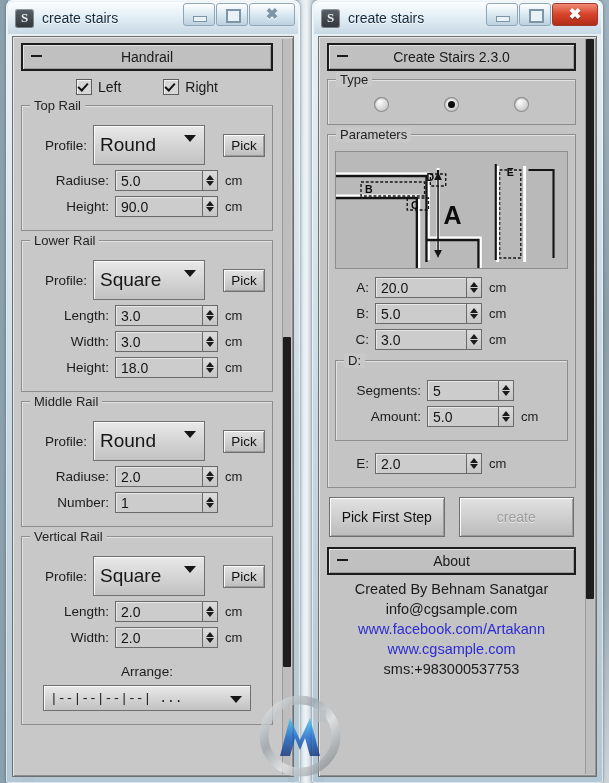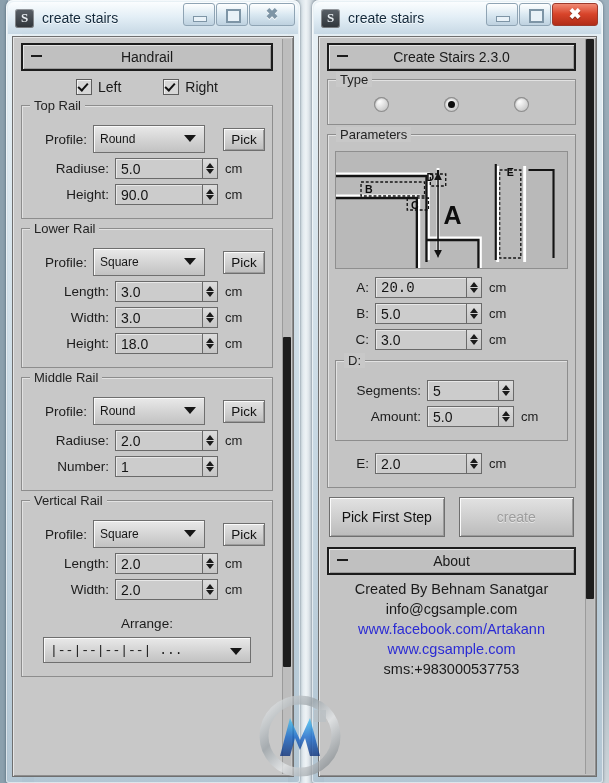--- a/index.html
+++ b/index.html
@@ -60,24 +60,24 @@
     box-shadow:inset 1px 1px 0 #e3e3e3, inset -1px -1px 0 #9a9a9a;margin-bottom:8px;position:relative;}
   .rollout .minus{position:absolute;left:8px;top:10px;width:11px;height:2px;background:#1c1c1c;}
   .rollout .rtxt{flex:1;text-align:center;font-size:14px;color:#1a1a1a;}
   
   .grp{border:1px solid #8d8d8d;border-top-color:#8d8d8d;margin:0 0 9px 0;padding:14px 7px 8px 7px;
     position:relative;box-shadow:inset 1px 1px 0 #e2e2e2;}
   .grp>.lg{position:absolute;top:-8px;left:8px;background:#c8c8c8;padding:0 4px;font-size:13px;color:#232323;}
   
   .row{display:flex;align-items:center;margin:5px 0;}
   .lbl{font-size:13.5px;color:#1c1c1c;text-align:right;white-space:nowrap;}
-  .select{flex:1;height:28px;border:1px solid #6f6f6f;
+  .select{flex:1;height:40px;border:1px solid #6f6f6f;
     background:linear-gradient(180deg,#e9e9e9,#d3d3d3 55%,#c2c2c2);
     box-shadow:inset 1px 1px 0 #fafafa;display:flex;align-items:center;padding:0 6px;
-    font-size:12px;color:#161616;position:relative;box-sizing:border-box;}
+    font-size:19px;color:#161616;position:relative;box-sizing:border-box;}
   .select .arrow{position:absolute;right:8px;top:9px;width:0;height:0;
     border-left:6px solid transparent;border-right:6px solid transparent;border-top:7px solid #161616;}
   .pickbtn{margin-left:18px;height:23px;min-width:42px;padding:0 7px;border:1px solid #6f6f6f;
     background:linear-gradient(180deg,#e3e3e3,#cfcfcf 55%,#bdbdbd);
     box-shadow:inset 1px 1px 0 #fbfbfb, inset -1px -1px 0 #9c9c9c;
     font-size:13.5px;color:#131313;display:flex;align-items:center;justify-content:center;box-sizing:border-box;}
   .spinwrap{display:flex;align-items:center;}
   .field{height:21px;border:1px solid #6a6a6a;background:#cccccc;
     box-shadow:inset 1px 1px 0 #e8e8e8;font-size:14px;color:#141414;
     display:flex;align-items:center;padding-left:5px;box-sizing:border-box;}
@@ -409,21 +409,21 @@
               <text x="82" y="57" font-size="11" text-anchor="middle">C</text>
               <text x="121" y="72" font-size="26" text-anchor="middle">A</text>
               <text x="181" y="24" font-size="11" text-anchor="middle">E</text>
             </g>
           </svg>
         </div>
 
         <div class="row" style="padding-left:8px;">
           <span class="lbl" style="width:26px;margin-right:6px;">A:</span>
           <span class="spinwrap">
-            <span class="field" style="width:92px;font-family:Liberation Mono, monospace;">20.0</span>
+            <span class="field" style="width:92px;">20.0</span>
             <span class="spin">
                 <i class="up"></i>
                 <i class="dn"></i>
               </span>
           </span>
           <span class="unit">cm</span>
         </div>
         <div class="row" style="padding-left:8px;">
           <span class="lbl" style="width:26px;margin-right:6px;">B:</span>
           <span class="spinwrap">

